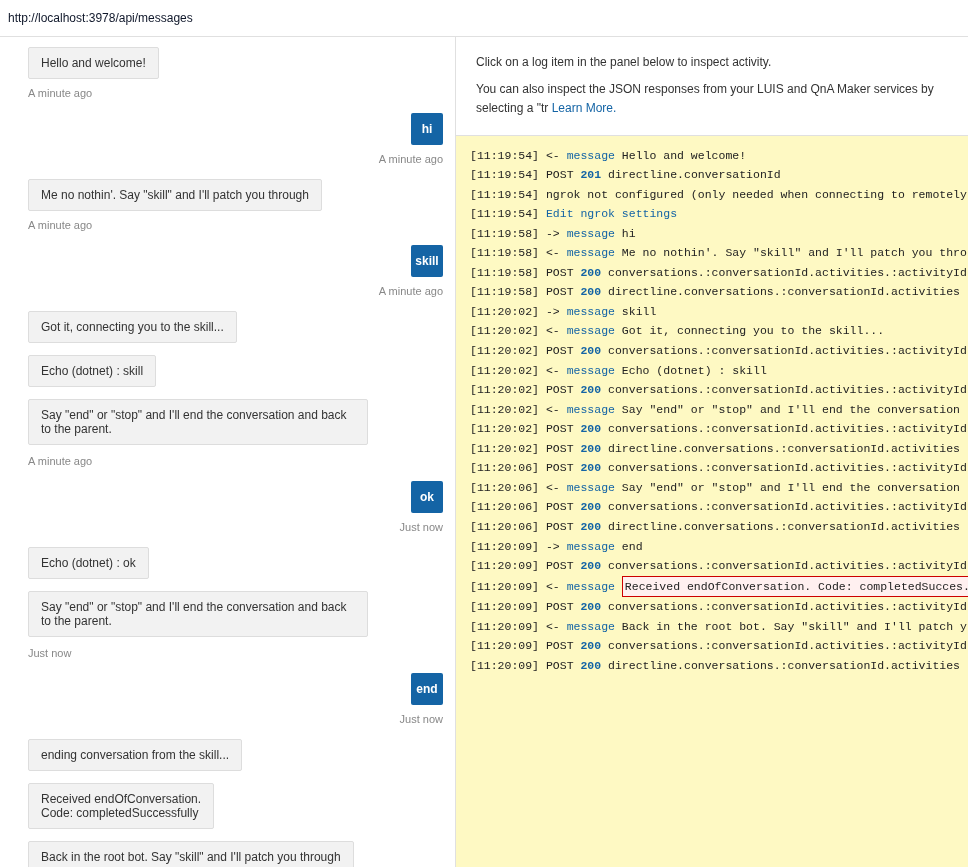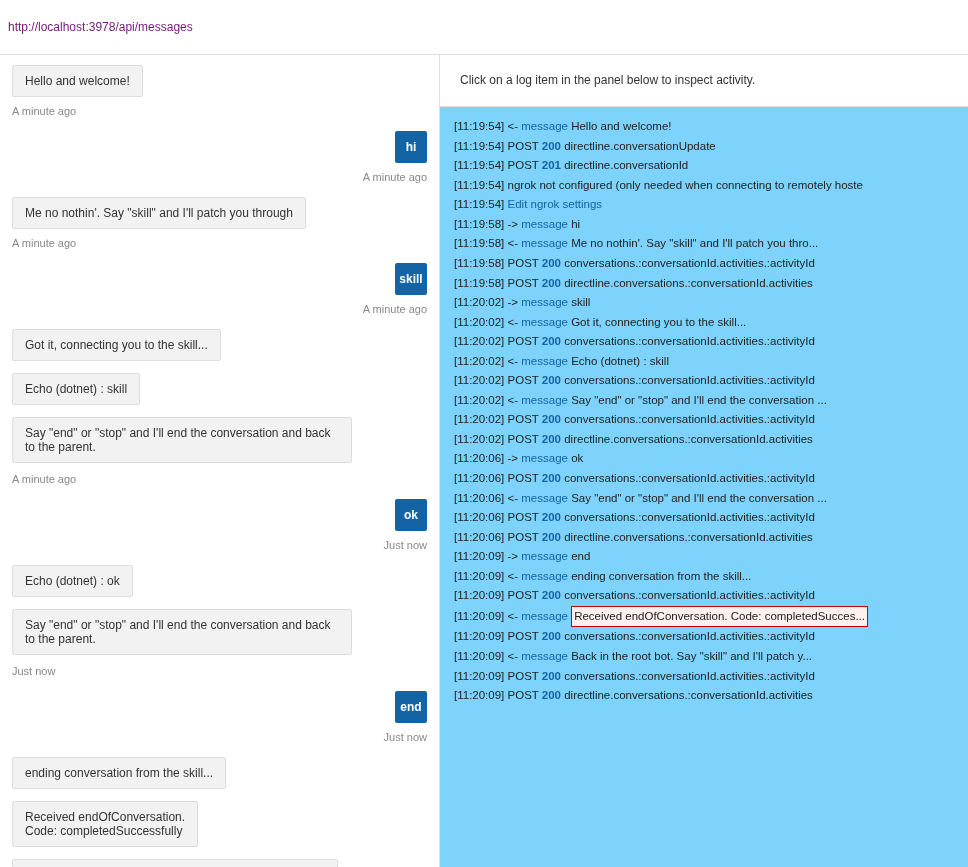--- a/index.html
+++ b/index.html
@@ -1,29 +1,30 @@
 <!DOCTYPE html>
 <html><head>
   <meta charset="utf-8">
   <style>
     * { box-sizing: border-box; margin: 0; padding: 0; }
     body { font-family: 'Segoe UI', Arial, sans-serif; font-size: 12px; background: #fff; display: flex; flex-direction: column; height: 867px; overflow: hidden; }
     
     .top-bar {
       background: #fff;
       border-bottom: 1px solid #e0e0e0;
-      padding: 20px 8px;
+      padding: 11px 8px;
       font-size: 12px;
-      color: #701a75;
+      color: #0f172a;
     }
 
     .main-container {
       display: flex;
       flex: 1;
       overflow: hidden;
+      padding-left: 16px;
     }
 
     
     .chat-panel {
       width: 440px;
       border-right: 1px solid #e0e0e0;
       display: flex;
       flex-direction: column;
       overflow-y: auto;
       padding: 10px 12px;
@@ -112,25 +113,25 @@
 
     .inspector-top a {
       color: #1464A5;
       text-decoration: none;
     }
 
     .log-panel {
       flex: 1;
       overflow-y: auto;
       padding: 10px 14px;
-      font-family: Liberation Sans, sans-serif;
+      font-family: Liberation Mono, monospace;
       font-size: 11.5px;
       line-height: 1.7;
       color: #222;
-      background: #7dd3fc;
+      background: #fef9c3;
     }
 
     .log-line {
       white-space: nowrap;
     }
 
     .log-link {
       color: #1464A5;
       text-decoration: none;
       cursor: pointer;
@@ -248,38 +249,36 @@
       </div>
 
     </div>
 
   </div>
 
   <div class="inspector-panel">
 
     <div class="inspector-top">
       <div>Click on a log item in the panel below to inspect activity.</div>
+      <div style="margin-top:8px;">
+        You can also inspect the JSON responses from your LUIS and QnA Maker services by selecting a "tr
+        <a href="#">Learn More.</a>
+      </div>
     </div>
 
     <div class="log-panel">
 
       <div class="log-line">
         <span>[11:19:54]</span>
         <span> &lt;- </span>
         <a href="#" class="log-link">message</a>
         <span> Hello and welcome!</span>
       </div>
 
 
-      <div class="log-line">
-        <span>[11:19:54]</span>
-        <span> POST </span>
-        <span class="status-200">200</span>
-        <span> directline.conversationUpdate</span>
-      </div>
 
       <div class="log-line">
         <span>[11:19:54]</span>
         <span> POST </span>
         <span class="status-201">201</span>
         <span> directline.conversationId</span>
       </div>
 
 
       <div class="log-line">
@@ -371,108 +370,96 @@
         <span> conversations.:conversationId.activities.:activityId</span>
       </div>
 
       <div class="log-line">
         <span>[11:20:02]</span>
         <span> POST </span>
         <span class="status-200">200</span>
         <span> directline.conversations.:conversationId.activities</span>
       </div>
 
+
+
       <div class="log-line">
         <span>[11:20:06]</span>
+        <span> POST </span>
+        <span class="status-200">200</span>
+        <span> conversations.:conversationId.activities.:activityId</span>
+      </div>
+
+      <div class="log-line">
+        <span>[11:20:06]</span>
+        <span> &lt;- </span>
+        <a href="#" class="log-link">message</a>
+        <span> Say "end" or "stop" and I'll end the conversation ...</span>
+      </div>
+
+      <div class="log-line">
+        <span>[11:20:06]</span>
+        <span> POST </span>
+        <span class="status-200">200</span>
+        <span> conversations.:conversationId.activities.:activityId</span>
+      </div>
+
+      <div class="log-line">
+        <span>[11:20:06]</span>
+        <span> POST </span>
+        <span class="status-200">200</span>
+        <span> directline.conversations.:conversationId.activities</span>
+      </div>
+
+      <div class="log-line">
+        <span>[11:20:09]</span>
         <span> -&gt; </span>
         <a href="#" class="log-link">message</a>
-        <span> ok</span>
-      </div>
-
-
-      <div class="log-line">
-        <span>[11:20:06]</span>
-        <span> POST </span>
-        <span class="status-200">200</span>
-        <span> conversations.:conversationId.activities.:activityId</span>
-      </div>
-
-      <div class="log-line">
-        <span>[11:20:06]</span>
-        <span> &lt;- </span>
-        <a href="#" class="log-link">message</a>
-        <span> Say "end" or "stop" and I'll end the conversation ...</span>
-      </div>
-
-      <div class="log-line">
-        <span>[11:20:06]</span>
-        <span> POST </span>
-        <span class="status-200">200</span>
-        <span> conversations.:conversationId.activities.:activityId</span>
-      </div>
-
-      <div class="log-line">
-        <span>[11:20:06]</span>
+        <span> end</span>
+      </div>
+
+
+      <div class="log-line">
+        <span>[11:20:09]</span>
+        <span> POST </span>
+        <span class="status-200">200</span>
+        <span> conversations.:conversationId.activities.:activityId</span>
+      </div>
+
+      <div class="log-line">
+        <span>[11:20:09]</span>
+        <span> &lt;- </span>
+        <a href="#" class="log-link">message</a>
+        <span class="highlight-row"> Received endOfConversation. Code: completedSucces...</span>
+      </div>
+
+      <div class="log-line">
+        <span>[11:20:09]</span>
+        <span> POST </span>
+        <span class="status-200">200</span>
+        <span> conversations.:conversationId.activities.:activityId</span>
+      </div>
+
+      <div class="log-line">
+        <span>[11:20:09]</span>
+        <span> &lt;- </span>
+        <a href="#" class="log-link">message</a>
+        <span> Back in the root bot. Say "skill" and I'll patch y...</span>
+      </div>
+
+      <div class="log-line">
+        <span>[11:20:09]</span>
+        <span> POST </span>
+        <span class="status-200">200</span>
+        <span> conversations.:conversationId.activities.:activityId</span>
+      </div>
+
+      <div class="log-line">
+        <span>[11:20:09]</span>
         <span> POST </span>
         <span class="status-200">200</span>
         <span> directline.conversations.:conversationId.activities</span>
       </div>
 
-      <div class="log-line">
-        <span>[11:20:09]</span>
-        <span> -&gt; </span>
-        <a href="#" class="log-link">message</a>
-        <span> end</span>
-      </div>
-
-      <div class="log-line">
-        <span>[11:20:09]</span>
-        <span> &lt;- </span>
-        <a href="#" class="log-link">message</a>
-        <span> ending conversation from the skill...</span>
-      </div>
-
-      <div class="log-line">
-        <span>[11:20:09]</span>
-        <span> POST </span>
-        <span class="status-200">200</span>
-        <span> conversations.:conversationId.activities.:activityId</span>
-      </div>
-
-      <div class="log-line">
-        <span>[11:20:09]</span>
-        <span> &lt;- </span>
-        <a href="#" class="log-link">message</a>
-        <span class="highlight-row"> Received endOfConversation. Code: completedSucces...</span>
-      </div>
-
-      <div class="log-line">
-        <span>[11:20:09]</span>
-        <span> POST </span>
-        <span class="status-200">200</span>
-        <span> conversations.:conversationId.activities.:activityId</span>
-      </div>
-
-      <div class="log-line">
-        <span>[11:20:09]</span>
-        <span> &lt;- </span>
-        <a href="#" class="log-link">message</a>
-        <span> Back in the root bot. Say "skill" and I'll patch y...</span>
-      </div>
-
-      <div class="log-line">
-        <span>[11:20:09]</span>
-        <span> POST </span>
-        <span class="status-200">200</span>
-        <span> conversations.:conversationId.activities.:activityId</span>
-      </div>
-
-      <div class="log-line">
-        <span>[11:20:09]</span>
-        <span> POST </span>
-        <span class="status-200">200</span>
-        <span> directline.conversations.:conversationId.activities</span>
-      </div>
-
     </div>
   </div>
 
 </div>
 
 </body></html>

